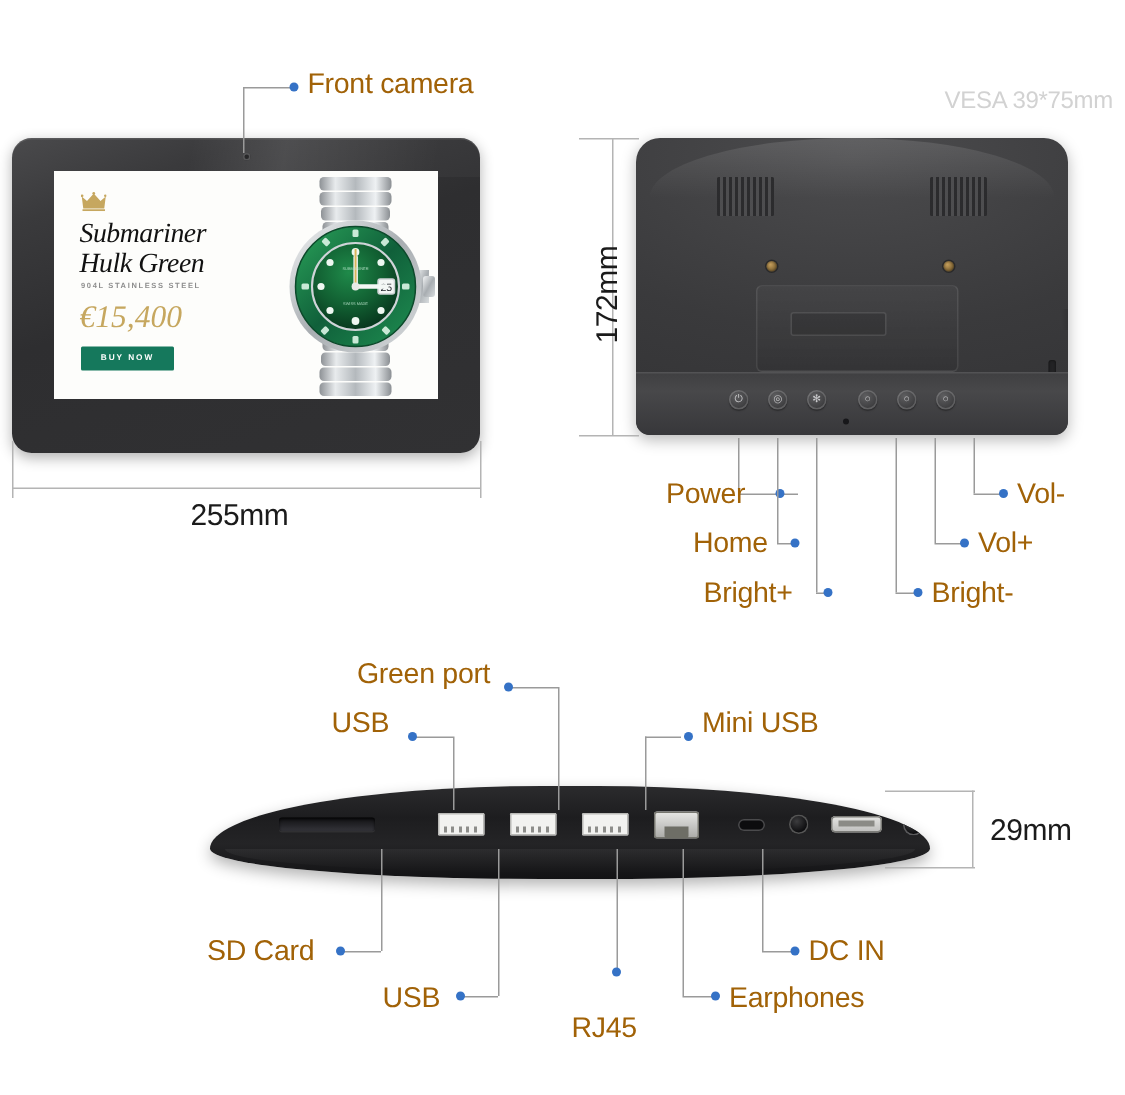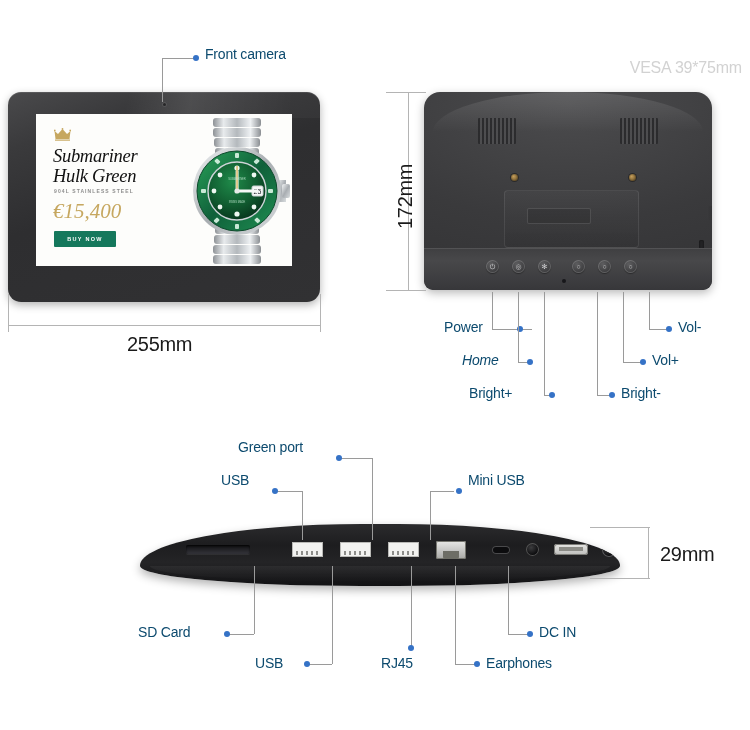--- a/index.html
+++ b/index.html
@@ -6,22 +6,22 @@
   body{
     width:750px;height:730px;position:relative;overflow:hidden;
     font-family:"Liberation Sans","DejaVu Sans",sans-serif;
     color:#1b1b1b;
     -webkit-font-smoothing:antialiased;
   }
   .stage{position:absolute;inset:0;}
 
   
   .lbl{
-    position:absolute;font-size:14px;line-height:1;white-space:nowrap;
-    color:#0c4a6e;letter-spacing:-0.2px;
+    position:absolute;font-size:19px;line-height:1;white-space:nowrap;
+    color:#a16207;letter-spacing:-0.2px;
   }
   .dot{
     position:absolute;width:6px;height:6px;border-radius:50%;
     background:#3572c6;
   }
   .ln{position:absolute;background:#9a9a9a;}
   .ln.h{height:1px;}
   .ln.v{width:1px;}
 
   
@@ -388,21 +388,21 @@
   <div class="ln v" style="left:492px;top:292px;height:37px;"></div>
   <div class="ln h" style="left:532px;top:329px;width:-0px;"></div>
   <div class="ln h" style="left:492px;top:329px;width:40px;"></div>
   <div class="dot" style="left:517px;top:326px;"></div>
   <div class="lbl" style="left:444px;top:320px;">Power</div>
 
   <div class="ln v" style="left:518px;top:292px;height:70px;"></div>
   <div class="ln h" style="left:530px;top:362px;width:-0px;"></div>
   <div class="ln h" style="left:518px;top:362px;width:12px;"></div>
   <div class="dot" style="left:527px;top:359px;"></div>
-  <div class="lbl" style="left:462px;top:353px;font-style:italic;">Home</div>
+  <div class="lbl" style="left:462px;top:353px;">Home</div>
 
   <div class="ln v" style="left:544px;top:292px;height:103px;"></div>
   <div class="ln h" style="left:552px;top:395px;width:-0px;"></div>
   <div class="ln h" style="left:544px;top:395px;width:8px;"></div>
   <div class="dot" style="left:549px;top:392px;"></div>
   <div class="lbl" style="left:469px;top:386px;">Bright+</div>
 
   <div class="ln v" style="left:597px;top:292px;height:103px;"></div>
   <div class="ln h" style="left:597px;top:395px;width:15px;"></div>
   <div class="dot" style="left:609px;top:392px;"></div>
@@ -471,21 +471,21 @@
   <div class="dot" style="left:224px;top:631px;"></div>
   <div class="lbl" style="left:138px;top:625px;">SD Card</div>
 
   <div class="ln v" style="left:332px;top:566px;height:98px;"></div>
   <div class="ln h" style="left:308px;top:664px;width:24px;"></div>
   <div class="dot" style="left:304px;top:661px;"></div>
   <div class="lbl" style="left:255px;top:656px;">USB</div>
 
   <div class="ln v" style="left:411px;top:566px;height:80px;"></div>
   <div class="dot" style="left:408px;top:645px;"></div>
-  <div class="lbl" style="left:381px;top:656px;">RJ45</div>
+  <div class="lbl" style="left:381px;top:676px;">RJ45</div>
 
   <div class="ln v" style="left:455px;top:566px;height:98px;"></div>
   <div class="ln h" style="left:455px;top:664px;width:22px;"></div>
   <div class="dot" style="left:474px;top:661px;"></div>
   <div class="lbl" style="left:486px;top:656px;">Earphones</div>
 
   <div class="ln v" style="left:508px;top:566px;height:68px;"></div>
   <div class="ln h" style="left:508px;top:634px;width:22px;"></div>
   <div class="dot" style="left:527px;top:631px;"></div>
   <div class="lbl" style="left:539px;top:625px;">DC IN</div>

